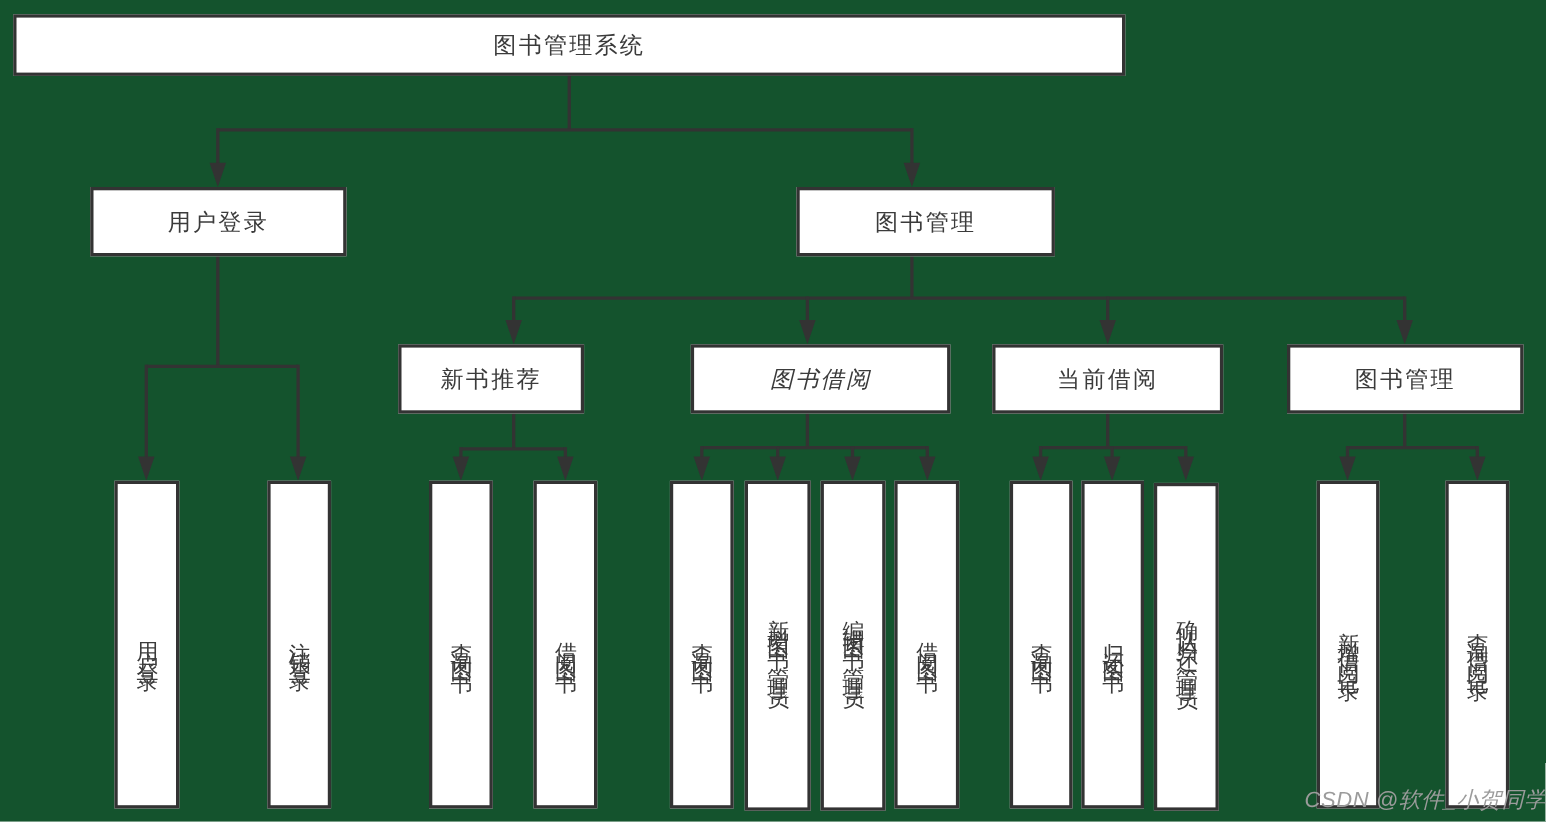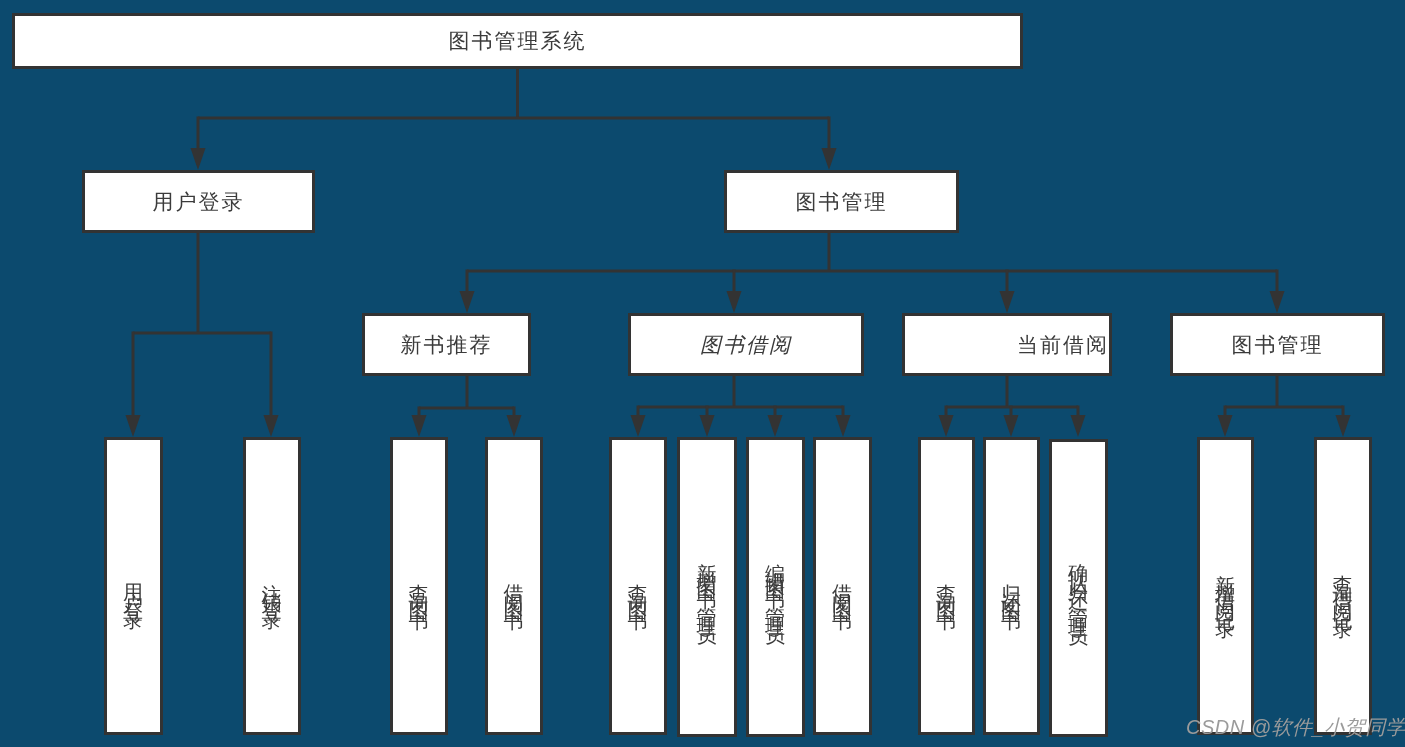--- a/index.html
+++ b/index.html
@@ -3,21 +3,21 @@
 <meta charset="utf-8">
 <style>
   * { margin: 0; padding: 0; box-sizing: border-box; }
   html, body { background: #ffffff; }
   body { font-family: "Liberation Sans", "DejaVu Sans", sans-serif; }
 
   .canvas {
     position: relative;
     width: 1405px;
     height: 747px;
-    background: #0c4a6e;
+    background: #14532d;
     overflow: hidden;
   }
 
   .wires {
     position: absolute;
     left: 0; top: 0;
     width: 1405px; height: 747px;
     pointer-events: none;
   }
 
@@ -149,21 +149,21 @@
   <div class="node h-node" style="left:712px; top:170px; width:235px; height:63px;margin-left:12px;">
     <span>图书管理</span>
   </div>
 
   <div class="node h-node" style="left:362px; top:313px; width:169px; height:63px;">
     <span>新书推荐</span>
   </div>
   <div class="node h-node" style="left:628px; top:313px; width:236px; height:63px;font-style:italic;">
     <span>图书借阅</span>
   </div>
-  <div class="node h-node" style="left:902px; top:313px; width:210px; height:63px;justify-content:flex-end;">
+  <div class="node h-node" style="left:902px; top:313px; width:210px; height:63px;">
     <span>当前借阅</span>
   </div>
   <div class="node h-node" style="left:1170px; top:313px; width:215px; height:63px;">
     <span>图书管理</span>
   </div>
 
   <div class="node leaf" style="left:104px; top:437px; width:59px; height:298px;">
     <span class="vtext">用户登录</span>
   </div>
   <div class="node leaf" style="left:243px; top:437px; width:58px; height:298px;">

